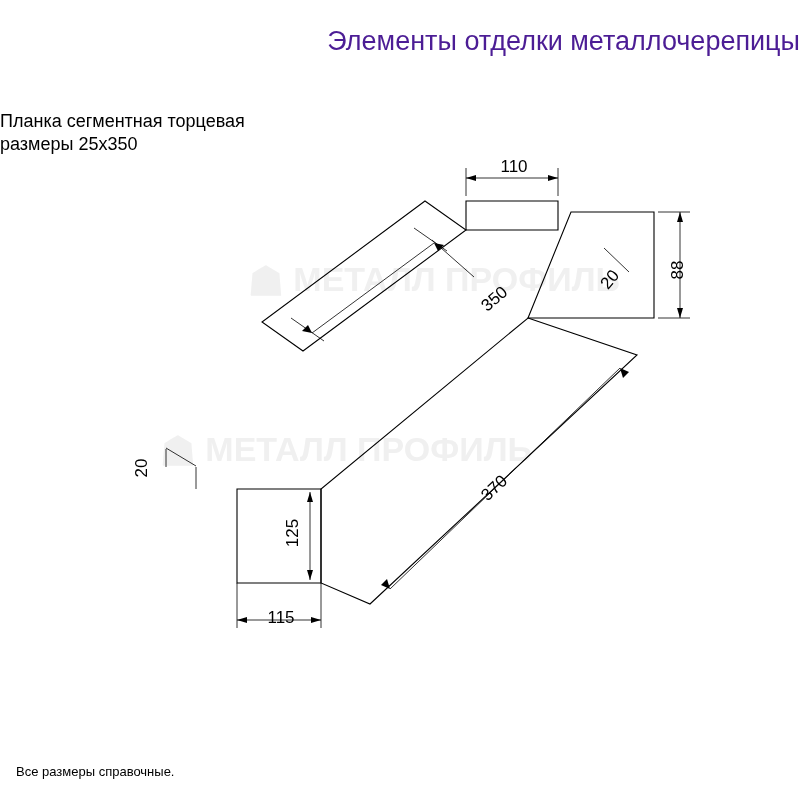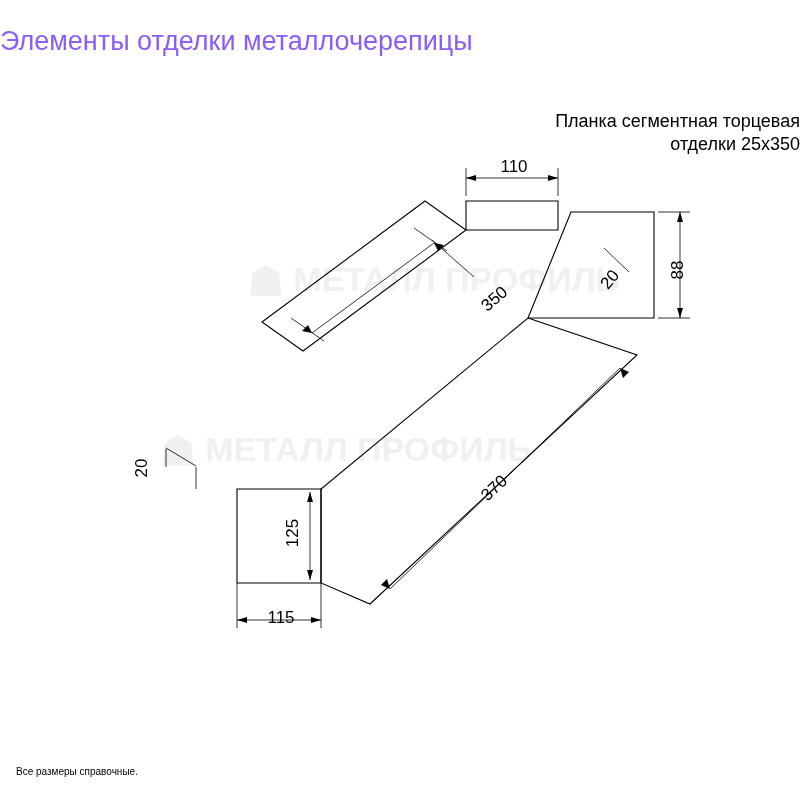--- a/index.html
+++ b/index.html
@@ -19,42 +19,42 @@
     position: absolute;
     inset: 0;
     width: 800px;
     height: 800px;
   }
   .title {
     position: absolute;
     top: 26px;
     left: 0;
     width: 800px;
-    text-align: left;
+    text-align: right;
     font-size: 27px;
     font-weight: 400;
     letter-spacing: 0px;
-    color: #8b5cf6;
+    color: #4c1d95;
   }
   .subtitle {
     position: absolute;
     top: 110px;
     left: 0;
     width: 800px;
-    text-align: right;
+    text-align: left;
     font-size: 18px;
     line-height: 23px;
     color: #000;
   }
   .subtitle div { white-space: nowrap; }
   .footer {
     position: absolute;
     left: 16px;
     bottom: 18px;
-    font-size: 10px;
+    font-size: 13px;
     line-height: 20px;
     color: #000;
   }
   svg.drawing {
     position: absolute;
     top: 0;
     left: 0;
   }
   .wm {
     position: absolute;
@@ -70,21 +70,21 @@
 </style>
 </head>
 <body>
 
 <div class="page">
 
   <div class="title">Элементы отделки металлочерепицы</div>
 
   <div class="subtitle">
     <div>Планка сегментная торцевая</div>
-    <div>отделки 25х350</div>
+    <div>размеры 25х350</div>
   </div>
 
   <div class="wm wm1">
     <span class="wm-logo">☗</span>
     <span>МЕТАЛЛ ПРОФИЛЬ</span>
   </div>
   <div class="wm wm2">
     <span class="wm-logo">☗</span>
     <span>МЕТАЛЛ ПРОФИЛЬ</span>
   </div>

